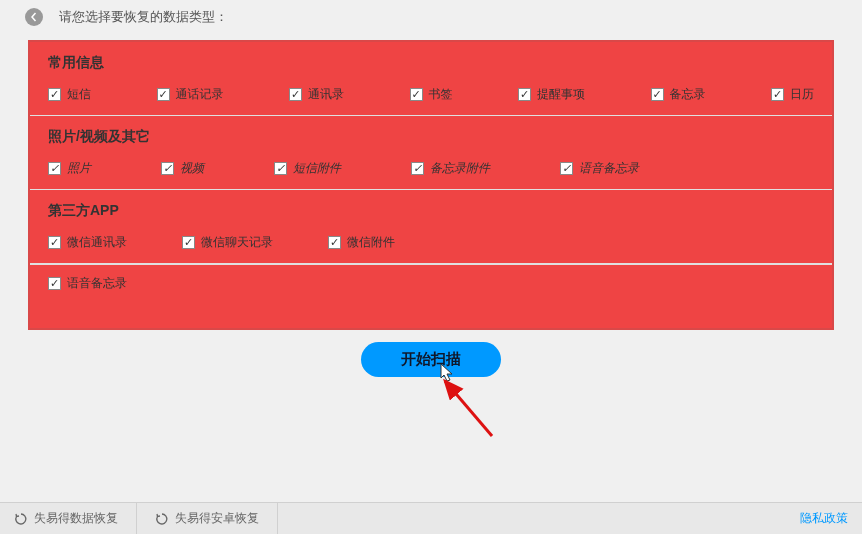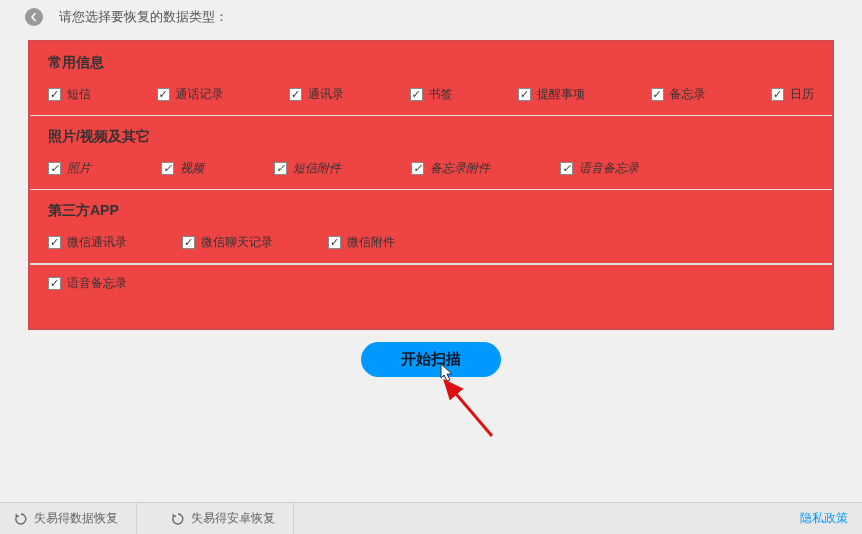--- a/index.html
+++ b/index.html
@@ -138,21 +138,21 @@
       height: 32px;
       background: #e8e8e8;
       border-top: 1px solid #d0d0d0;
       display: flex;
       align-items: center;
       justify-content: space-between;
       padding: 0 14px;
     }
     .footer-left {
       display: flex;
-      gap: 16px;
+      gap: 0;
     }
     .footer-item {
       display: flex;
       align-items: center;
       gap: 6px;
       padding: 0 18px;
       border-right: 1px solid #d0d0d0;
       height: 32px;
       font-size: 12px;
       color: #666;

